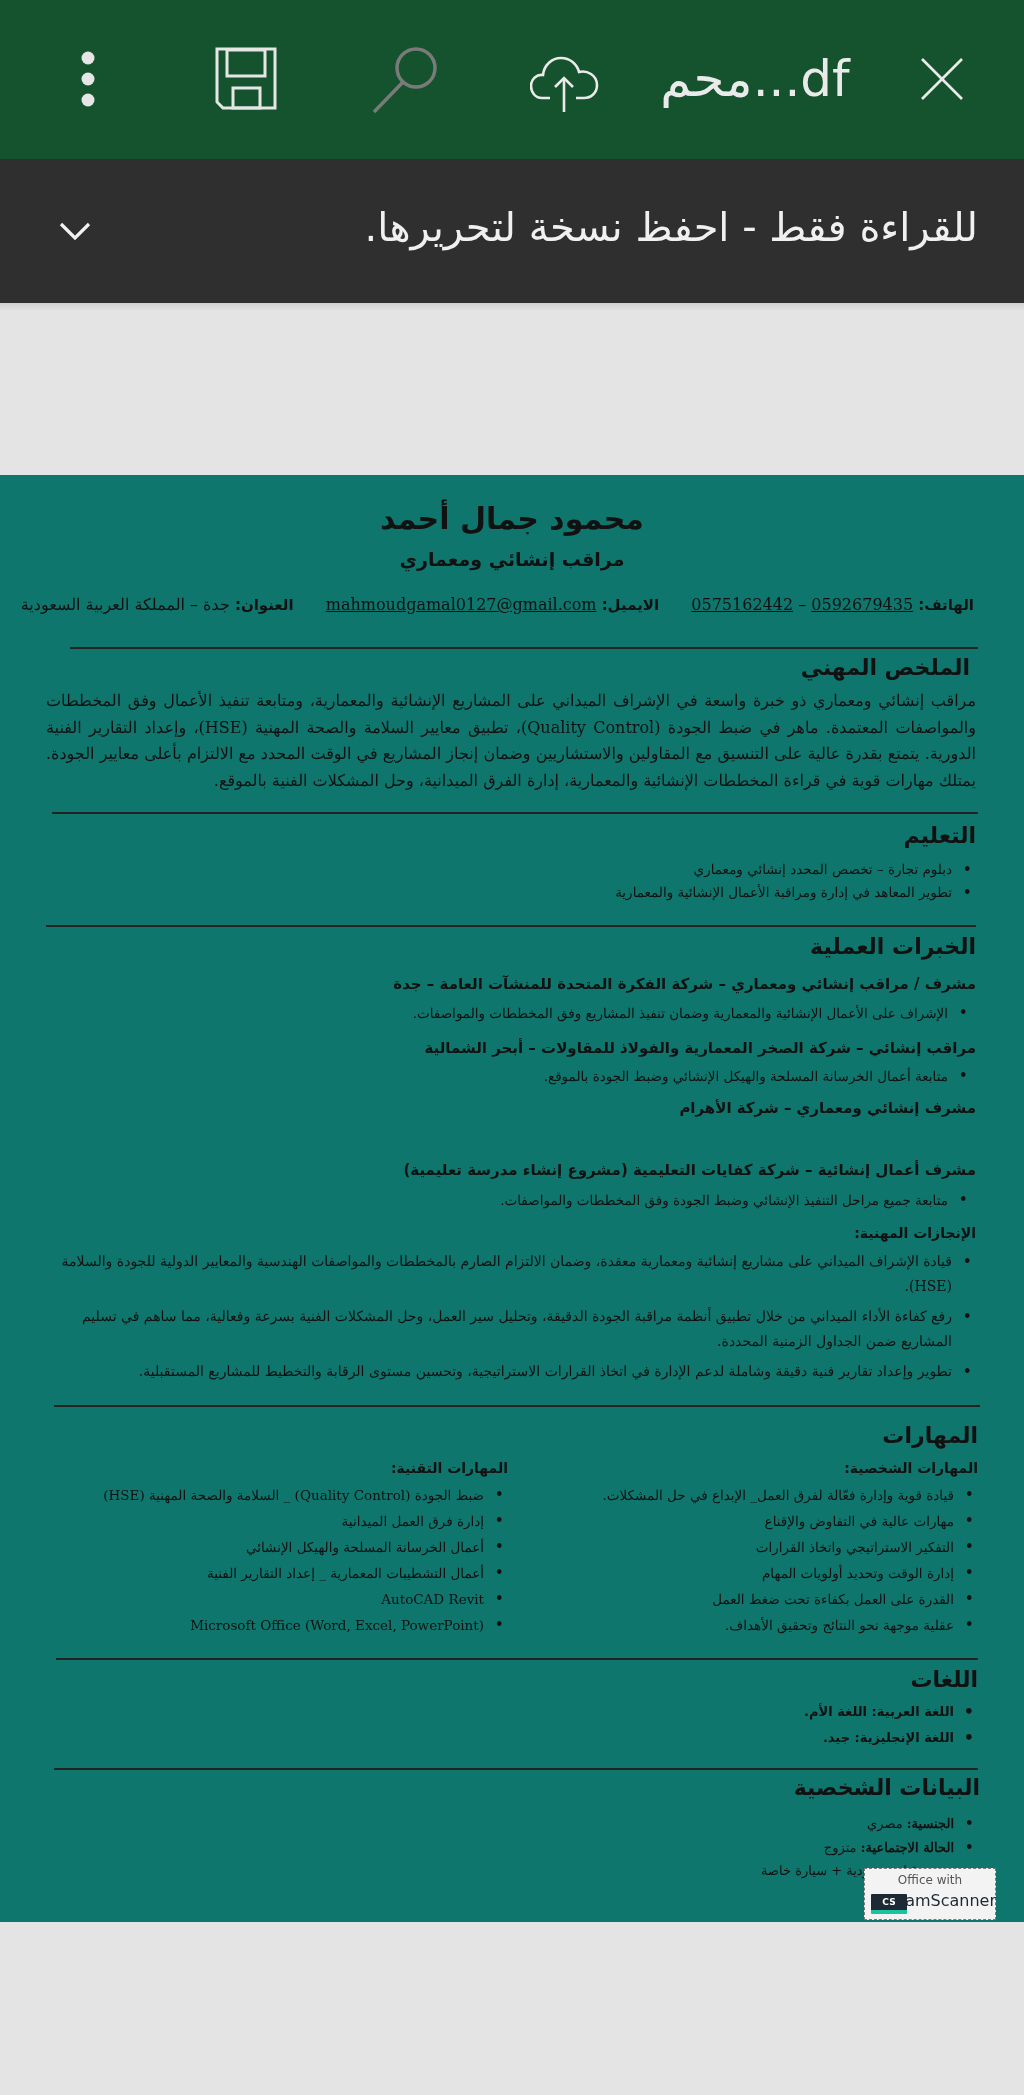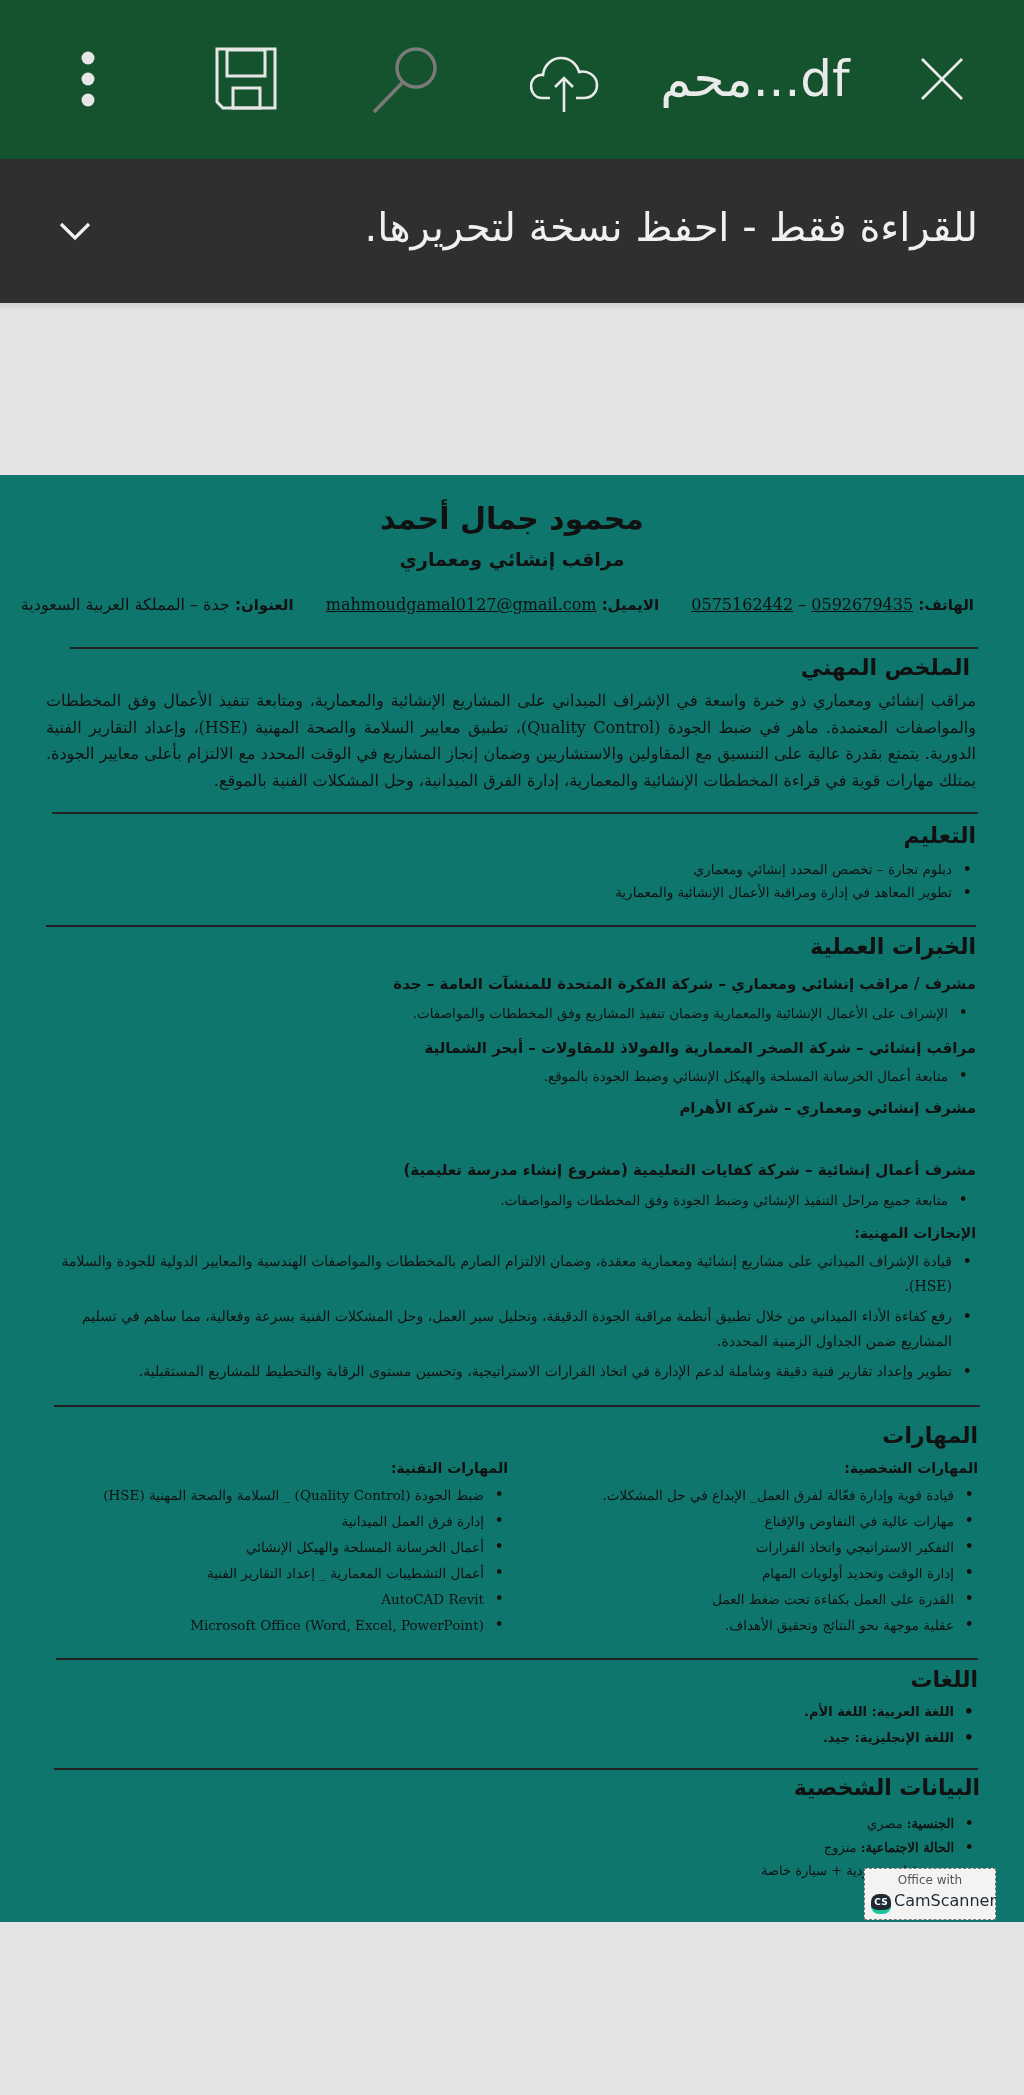--- a/index.html
+++ b/index.html
@@ -27,21 +27,21 @@
   li::before { content: "\2022"; position: absolute; right: 4px; top: 0; font-size: 16px; }
   .list { position: absolute; font-size: 13.5px; line-height: 23px; white-space: nowrap; }
   .job-title { position: absolute; right: 48px; font-size: 15px; font-weight: bold; font-family: "DejaVu Sans", sans-serif; white-space: nowrap; }
   .job-item { position: absolute; right: 52px; font-size: 13.5px; line-height: 22px; white-space: nowrap; }
   .ach { position: absolute; right: 48px; width: 930px; font-size: 14px; line-height: 25px; }
   .ach li { margin-bottom: 5px; white-space: normal; }
   .subhead { position: absolute; font-size: 14px; font-weight: bold; font-family: "DejaVu Sans", sans-serif; white-space: nowrap; }
   .skills { position: absolute; font-size: 13.5px; line-height: 26px; white-space: nowrap; }
   .badge { position: absolute; right: 28px; top: 1393px; width: 132px; height: 52px; border: 1px dashed #777; background: #f3f3f3; direction: ltr; font-family: "DejaVu Sans", sans-serif; }
   .badge .l1 { position: absolute; top: 4px; left: 0; width: 100%; text-align: center; font-size: 12px; color: #555; }
-  .badge .logo { position: absolute; left: 6px; top: 25px; width: 20px; height: 20px; background: #1d2a33; border-radius: 8px; border-bottom: 4px solid #19c3a0; color: #fff; font-size: 9px; font-weight: bold; line-height: 16px; text-align: center; }
+  .badge .logo { position: absolute; left: 6px; top: 25px; width: 36px; height: 20px; background: #1d2a33; border-radius: 1px; border-bottom: 4px solid #19c3a0; color: #fff; font-size: 9px; font-weight: bold; line-height: 16px; text-align: center; }
   .badge .l2 { position: absolute; left: 29px; top: 22px; font-size: 16px; color: #1d2a33; }
 </style>
 </head>
 <body>
 
 <div class="topbar">
   <span class="icon" style="left:74px;top:48px;width:28px;height:60px;">
     <svg width="28" height="60" viewBox="0 0 28 60">
         <circle cx="14" cy="10" r="6.5" fill="#e6e6e6"></circle>
         <circle cx="14" cy="31" r="6.5" fill="#e6e6e6"></circle>

